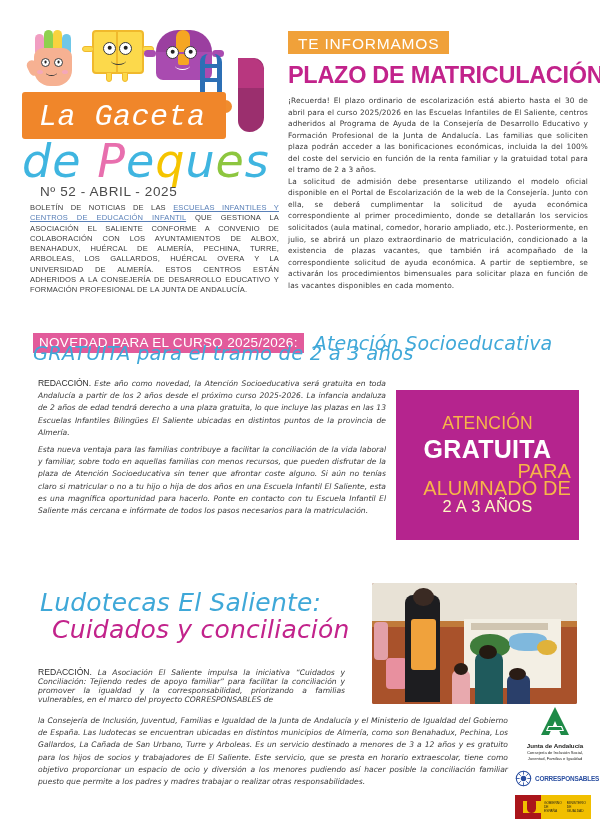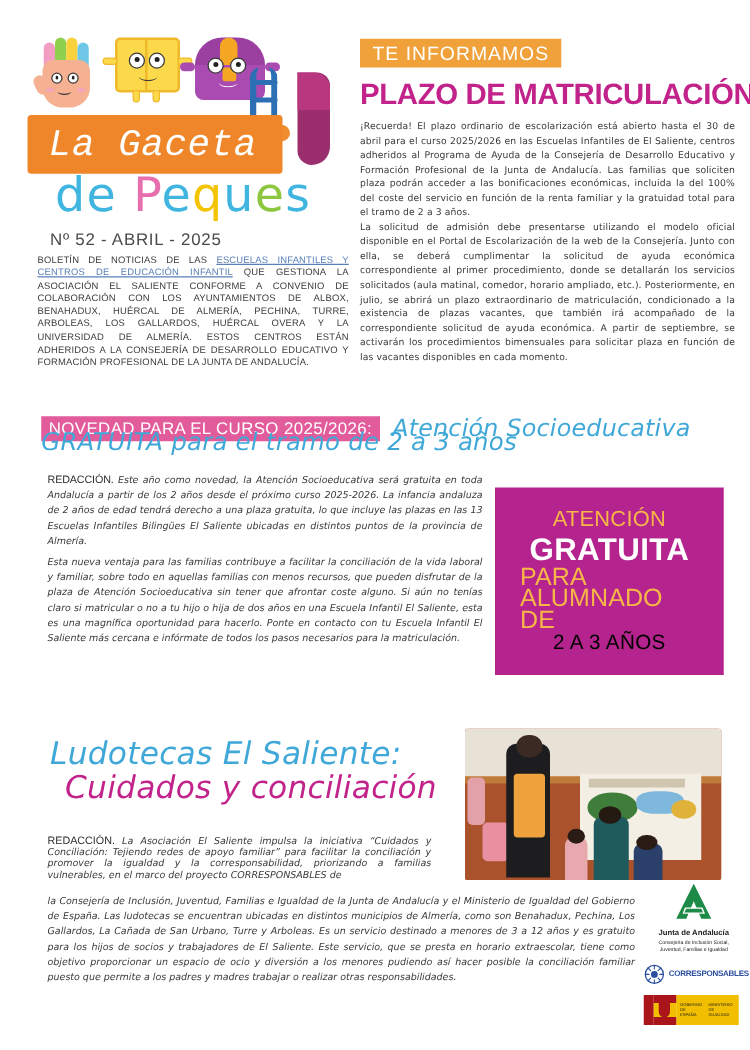--- a/index.html
+++ b/index.html
@@ -73,22 +73,22 @@
   .slide .ball{ position:absolute; left:23px; top:48px; width:13px;height:13px;
      background:#f08c2e; border-radius:50%;}
 
   .title-bar { position:absolute; left:22px; top:92px; width:204px; height:47px;
      background:#f0862a; border-radius:3px; }
   .title-bar .t {
      font-family:Liberation Mono, monospace; color:#fff; font-size:30px;
      letter-spacing:.5px; position:absolute; left:17px; top:8px; font-weight:400;
      font-style:italic;
   }
-  .subtitle { position:absolute; left:44px; top:134px; font-size:38px;
-     font-family:"DejaVu Sans", sans-serif; letter-spacing:1px;
+  .subtitle { position:absolute; left:22px; top:134px; font-size:46px;
+     font-family:"DejaVu Sans", sans-serif; font-style:italic; letter-spacing:1px;
      white-space:nowrap; }
   .subtitle span { display:inline; } .c-pink{color:#e86fae;} .c-green{color:#8dc63f;}
   .c-teal{color:#3fb5e0;} .c-yellow{color:#f5c400;}
 
   .issue { position:absolute; left:40px; top:184px; font-size:13.5px;
      color:#4a4a4a; letter-spacing:.6px; font-family:"Liberation Sans",sans-serif;}
 
   
   .intro { position:absolute; left:30px; top:203px; width:249px;
      font-size:7.55px; line-height:10.3px; color:#3c3c3c; text-align:justify;
@@ -123,26 +123,26 @@
   .art1 { position:absolute; left:38px; top:377px; width:348px;
      font-size:7.6px; line-height:12.2px; color:#3a3a3a; text-align:justify;
      font-family:"DejaVu Sans",sans-serif; font-style:italic;}
   .art1 .lead { font-style:normal; font-family:"Liberation Sans",sans-serif;
      font-size:8.6px; color:#2e2e2e; letter-spacing:-.1px;}
   .art1 p { margin:0 0 5px 0; }
 
   
   .callout { position:absolute; left:396px; top:390px; width:183px; height:150px;
      background:#b5248e; display:flex; flex-direction:column; align-items:center;
-     justify-content:center; text-align:left; padding:20px; }
+     justify-content:center; text-align:right; padding:8px; }
   .callout .l1 { color:#f7b648; font-size:17.5px; line-height:19.5px; letter-spacing:.2px;}
   .callout .l2 { color:#ffffff; font-size:25px; line-height:28px; font-weight:bold;
      letter-spacing:.3px; margin-top:1px;}
   .callout .l3 { color:#f7b648; font-size:20px; line-height:17px; letter-spacing:.1px;}
-  .callout .l4 { color:#000000; font-size:16.5px; line-height:19px; letter-spacing:.3px;}
+  .callout .l4 { color:#fef9c3; font-size:16.5px; line-height:19px; letter-spacing:.3px;}
 
   
   .h2a { position:absolute; left:40px; top:588px; color:#3fa8d8; font-size:25px;
      font-family:"DejaVu Sans",sans-serif; font-style:italic; letter-spacing:.2px;}
   .h2b { position:absolute; left:52px; top:615px; color:#c2238b; font-size:25px;
      font-family:"DejaVu Sans",sans-serif; font-style:italic; letter-spacing:.2px;}
 
   .art2a { position:absolute; left:38px; top:653px; width:307px;
      font-size:7.6px; line-height:9px; color:#3a3a3a; text-align:justify;
      font-family:"DejaVu Sans",sans-serif; font-style:italic;margin-top:15px;}

